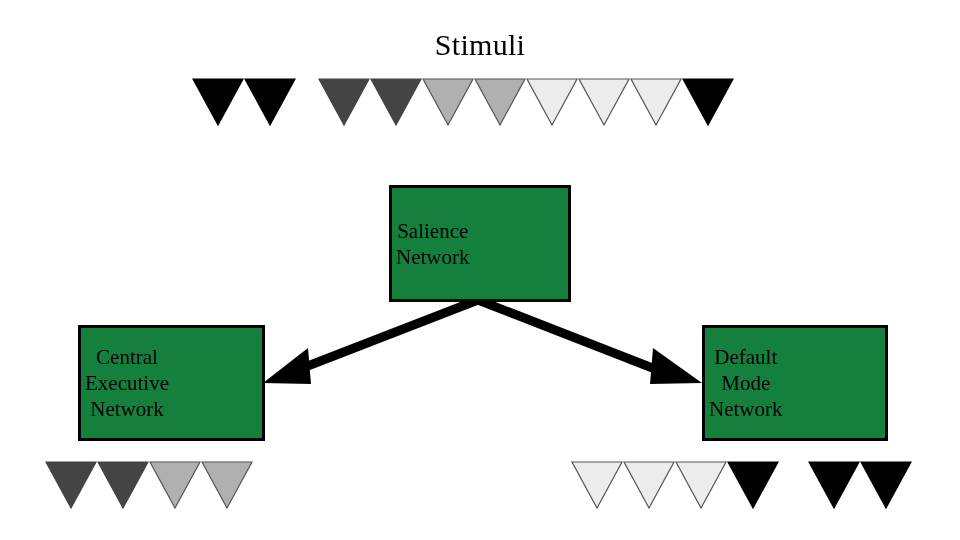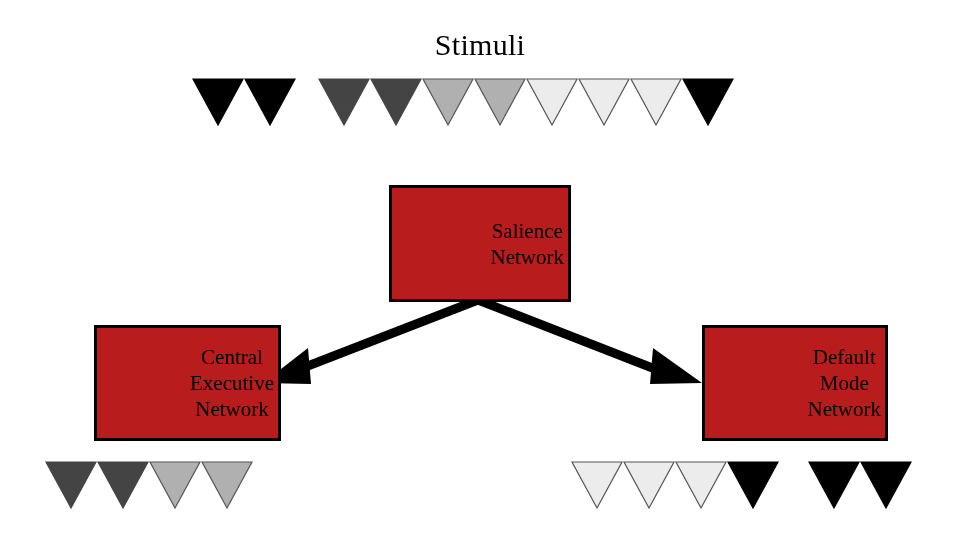--- a/index.html
+++ b/index.html
@@ -48,25 +48,25 @@
     width: 52px;
     height: 48px;
     display: block;
   }
   .tri svg { display: block; }
 
   
   .net-box {
     position: absolute;
     box-sizing: border-box;
-    background: #b91c1c;
+    background: #15803d;
     border: 3px solid #000000;
     display: flex;
     align-items: center;
-    justify-content: flex-end;
+    justify-content: flex-start;
     text-align: center;
     z-index: 3;
   }
   .net-box .net-label {
     font-size: 21px;
     line-height: 26px;
     white-space: pre-line;
     padding: 0 4px;
   }
 
@@ -74,21 +74,20 @@
     left: 389px;
     top: 185px;
     width: 182px;
     height: 117px;
   }
   #box-cen {
     left: 78px;
     top: 325px;
     width: 187px;
     height: 116px;
-    margin-left: 16px;
   }
   #box-dmn {
     left: 702px;
     top: 325px;
     width: 186px;
     height: 116px;
     font-family: Liberation Serif, serif;
   }
 
   

